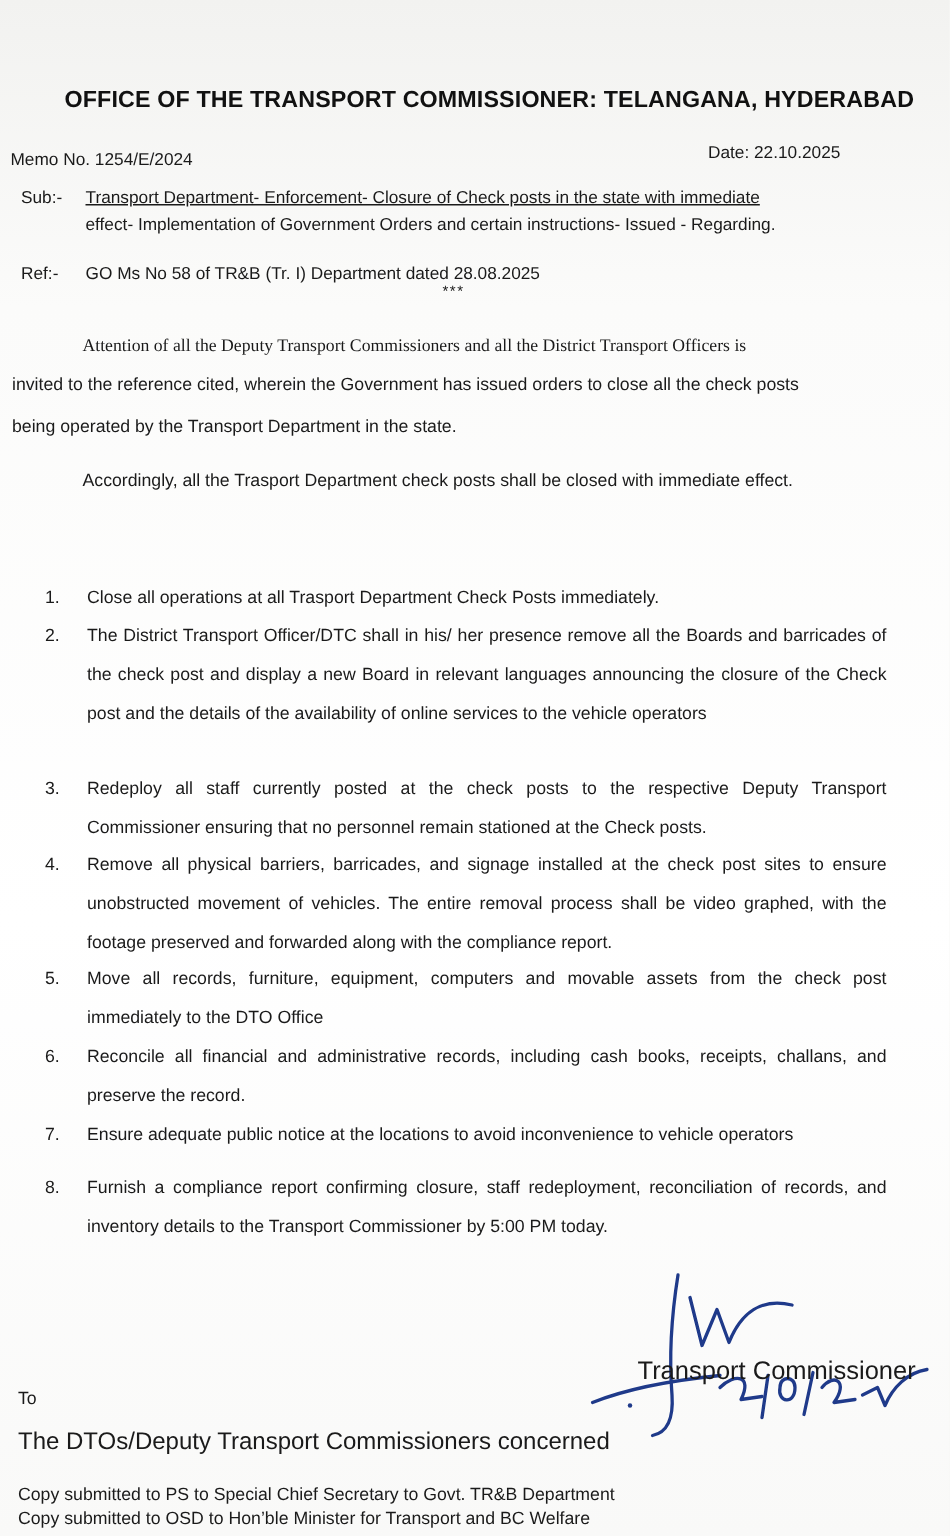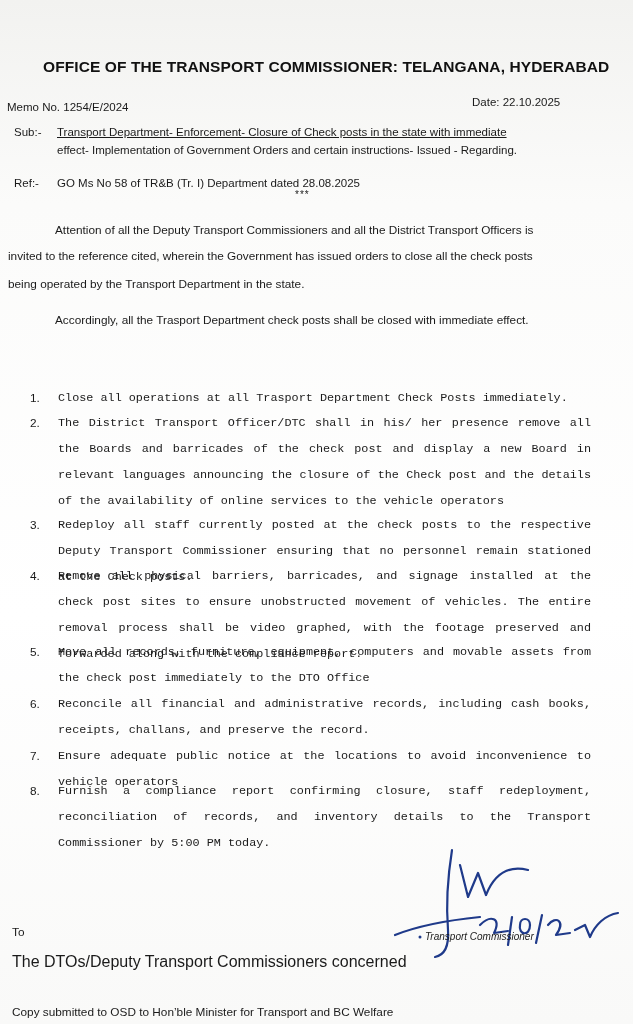--- a/index.html
+++ b/index.html
@@ -21,22 +21,22 @@
   .memo { position: absolute; left: 7px; top: 101px; font-size: 11.5px; }
   .date { position: absolute; left: 472px; top: 96px; font-size: 11.5px; }
   .row { position: absolute; font-size: 11.5px; line-height: 18px; }
   .lbl { position: absolute; left: 14px; }
   .txt { position: absolute; left: 57px; width: 525px; }
   .stars { position: absolute; left: 295px; top: 189px; font-size: 10px; letter-spacing: 1px; }
   .para { position: absolute; font-size: 11.8px; line-height: 26px; }
   .list { position: absolute; left: 30px; width: 565px; font-size: 11.8px; }
   .li { position: absolute; left: 0; width: 565px; line-height: 26px; }
   .li .num { position: absolute; left: 0; top: 0; width: 20px; }
-  .li .body { position: absolute; left: 28px; width: 533px; text-align: justify; font-family: Liberation Mono, monospace; }
-  .sigblock { position: absolute; left: 425px; top: 931px; font-size: 10px; font-style: italic; }
+  .li .body { position: absolute; left: 28px; width: 533px; text-align: justify; }
+  .sigblock { position: absolute; left: 425px; top: 904px; font-size: 17px; }
   .signature { position: absolute; left: 390px; top: 845px; width: 230px; height: 120px; }
   .to { position: absolute; left: 12px; top: 925px; font-size: 11.8px; }
   .recipient { position: absolute; left: 12px; top: 953px; font-size: 16px; }
   .copy { position: absolute; left: 12px; font-size: 11.8px; }
 </style>
 </head>
 <body>
 
 <div class="page">
 
@@ -49,21 +49,21 @@
     <span class="txt" style="top:0;text-decoration:underline;">Transport Department- Enforcement- Closure of Check posts in the state with immediate</span>
     <span class="txt" style="top:18px;">effect- Implementation of Government Orders and certain instructions- Issued - Regarding.</span>
   </div>
 
   <div class="row" style="top:174px; left:0; width:633px; height:20px;">
     <span class="lbl">Ref:-</span>
     <span class="txt">GO Ms No 58 of TR&amp;B (Tr. I) Department dated 28.08.2025</span>
   </div>
   <div class="stars">***</div>
 
-  <div class="para" style="left:55px; top:217px;">Attention of all the Deputy Transport Commissioners and all the District Transport Officers is</div>
+  <div class="para" style="left:55px; top:217px;font-family:Liberation Serif, serif;">Attention of all the Deputy Transport Commissioners and all the District Transport Officers is</div>
   <div class="para" style="left:8px; top:243px;">invited to the reference cited, wherein the Government has issued orders to close all the check posts</div>
   <div class="para" style="left:8px; top:271px;">being operated by the Transport Department in the state.</div>
   <div class="para" style="left:55px; top:307px;">Accordingly, all the Trasport Department check posts shall be closed with immediate effect.</div>
 
   <div class="list" style="top:385px;">
     <div class="li" style="top:0;">
       <span class="num">1.</span>
       <span class="body">Close all operations at all Trasport Department Check Posts immediately.</span>
     </div>
     <div class="li" style="top:25px;">
@@ -108,14 +108,15 @@
       <path d="M158 80 C166 70, 176 76, 166 90 L180 88"></path>
       <path d="M185 85 L195 80 L200 92 C205 80, 215 70, 228 68"></path>
     </g>
     <circle cx="30" cy="92" r="1.5" fill="#1f3a8a"></circle>
   </svg>
 
   <div class="sigblock">Transport Commissioner</div>
 
   <div class="to">To</div>
   <div class="recipient">The DTOs/Deputy Transport Commissioners concerned</div>
+  <div class="copy" style="top:989px;">Copy submitted to PS to Special Chief Secretary to Govt. TR&amp;B Department</div>
   <div class="copy" style="top:1005px;">Copy submitted to OSD to Hon’ble Minister for Transport and BC Welfare</div>
 </div>
 
 </body></html>

